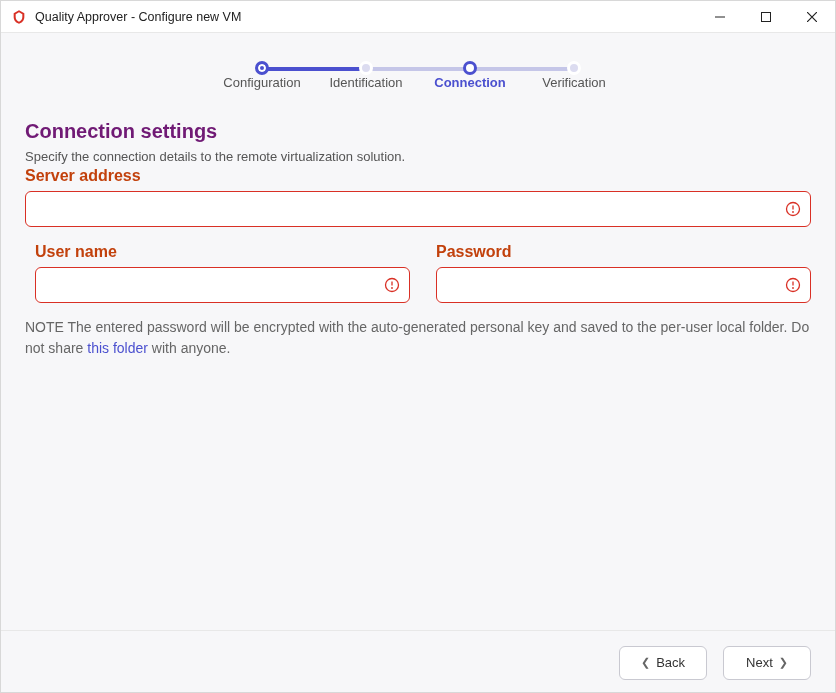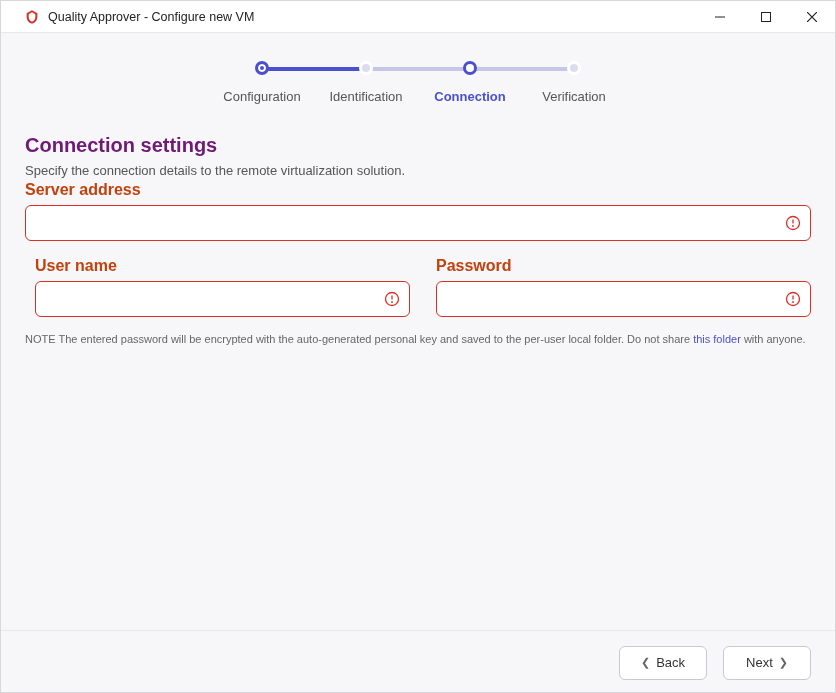--- a/index.html
+++ b/index.html
@@ -9,21 +9,21 @@
       width: 836px;
       height: 693px;
       overflow: hidden;
       border: 1px solid #d8d8d8;
     }
     .titlebar {
       height: 32px;
       background: #ffffff;
       display: flex;
       align-items: center;
-      padding: 0 0 0 23px;
+      padding: 0 0 0 10px;
       border-bottom: 1px solid #e8e8e8;
     }
     .titlebar .app-icon {
       width: 16px; height: 16px;
       margin-right: 8px;
       flex-shrink: 0;
     }
     .titlebar .title {
       font-size: 12.5px;
       color: #222;
@@ -93,21 +93,20 @@
       position: absolute;
       top: 6px;
       left: 50%;
       width: 104px;
       height: 4px;
       background: #c5c6e8;
       z-index: 1;
     }
     .step-bar.filled { background: #4b50cf; }
     .step-label {
-      margin-top: 14px;
       font-size: 13px;
       color: #555;
     }
     .step.active .step-label {
       color: #4b50cf;
       font-weight: 600;
     }
 
     .section-title {
       color: #701a75;
@@ -148,21 +147,21 @@
       transform: translateY(-50%);
       width: 16px; height: 16px;
       color: #d93025;
     }
     .two-col {
       display: flex;
       gap: 16px;
     }
     .two-col > div { flex: 1; margin-left: 10px; }
     .note {
-      font-size: 11px;
+      font-size: 14px;
       color: #666;
       line-height: 1.5;
       margin-top: -2px;
     }
     .note a { color: #4b50cf; text-decoration: none; }
 
     .footer {
       height: 64px;
       border-top: 1px solid #e8e8e8;
       display: flex;

